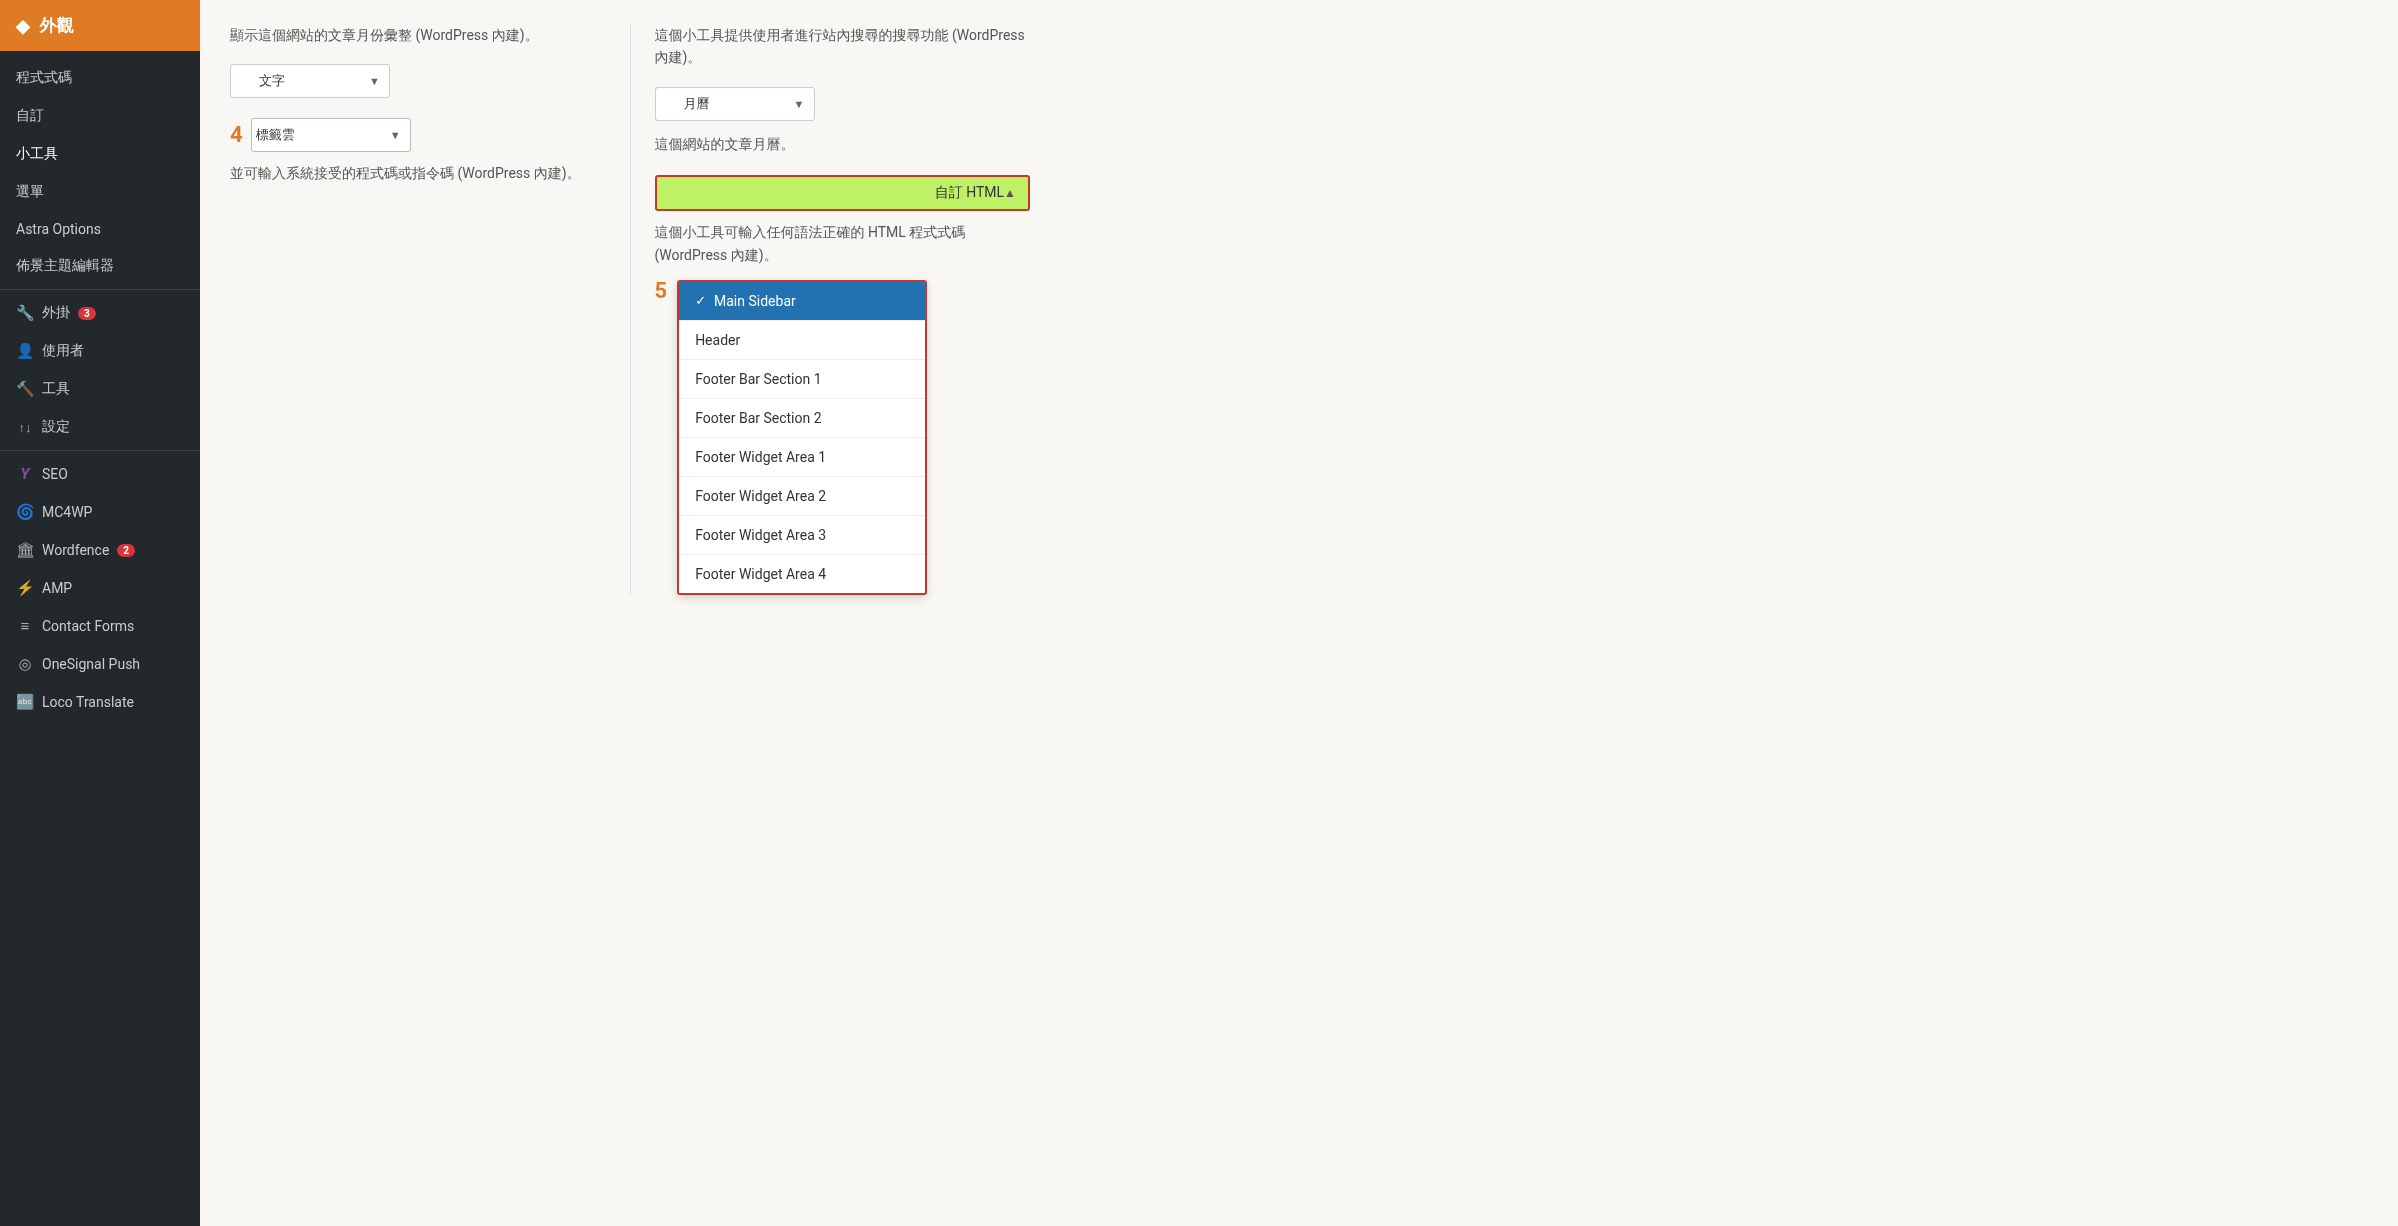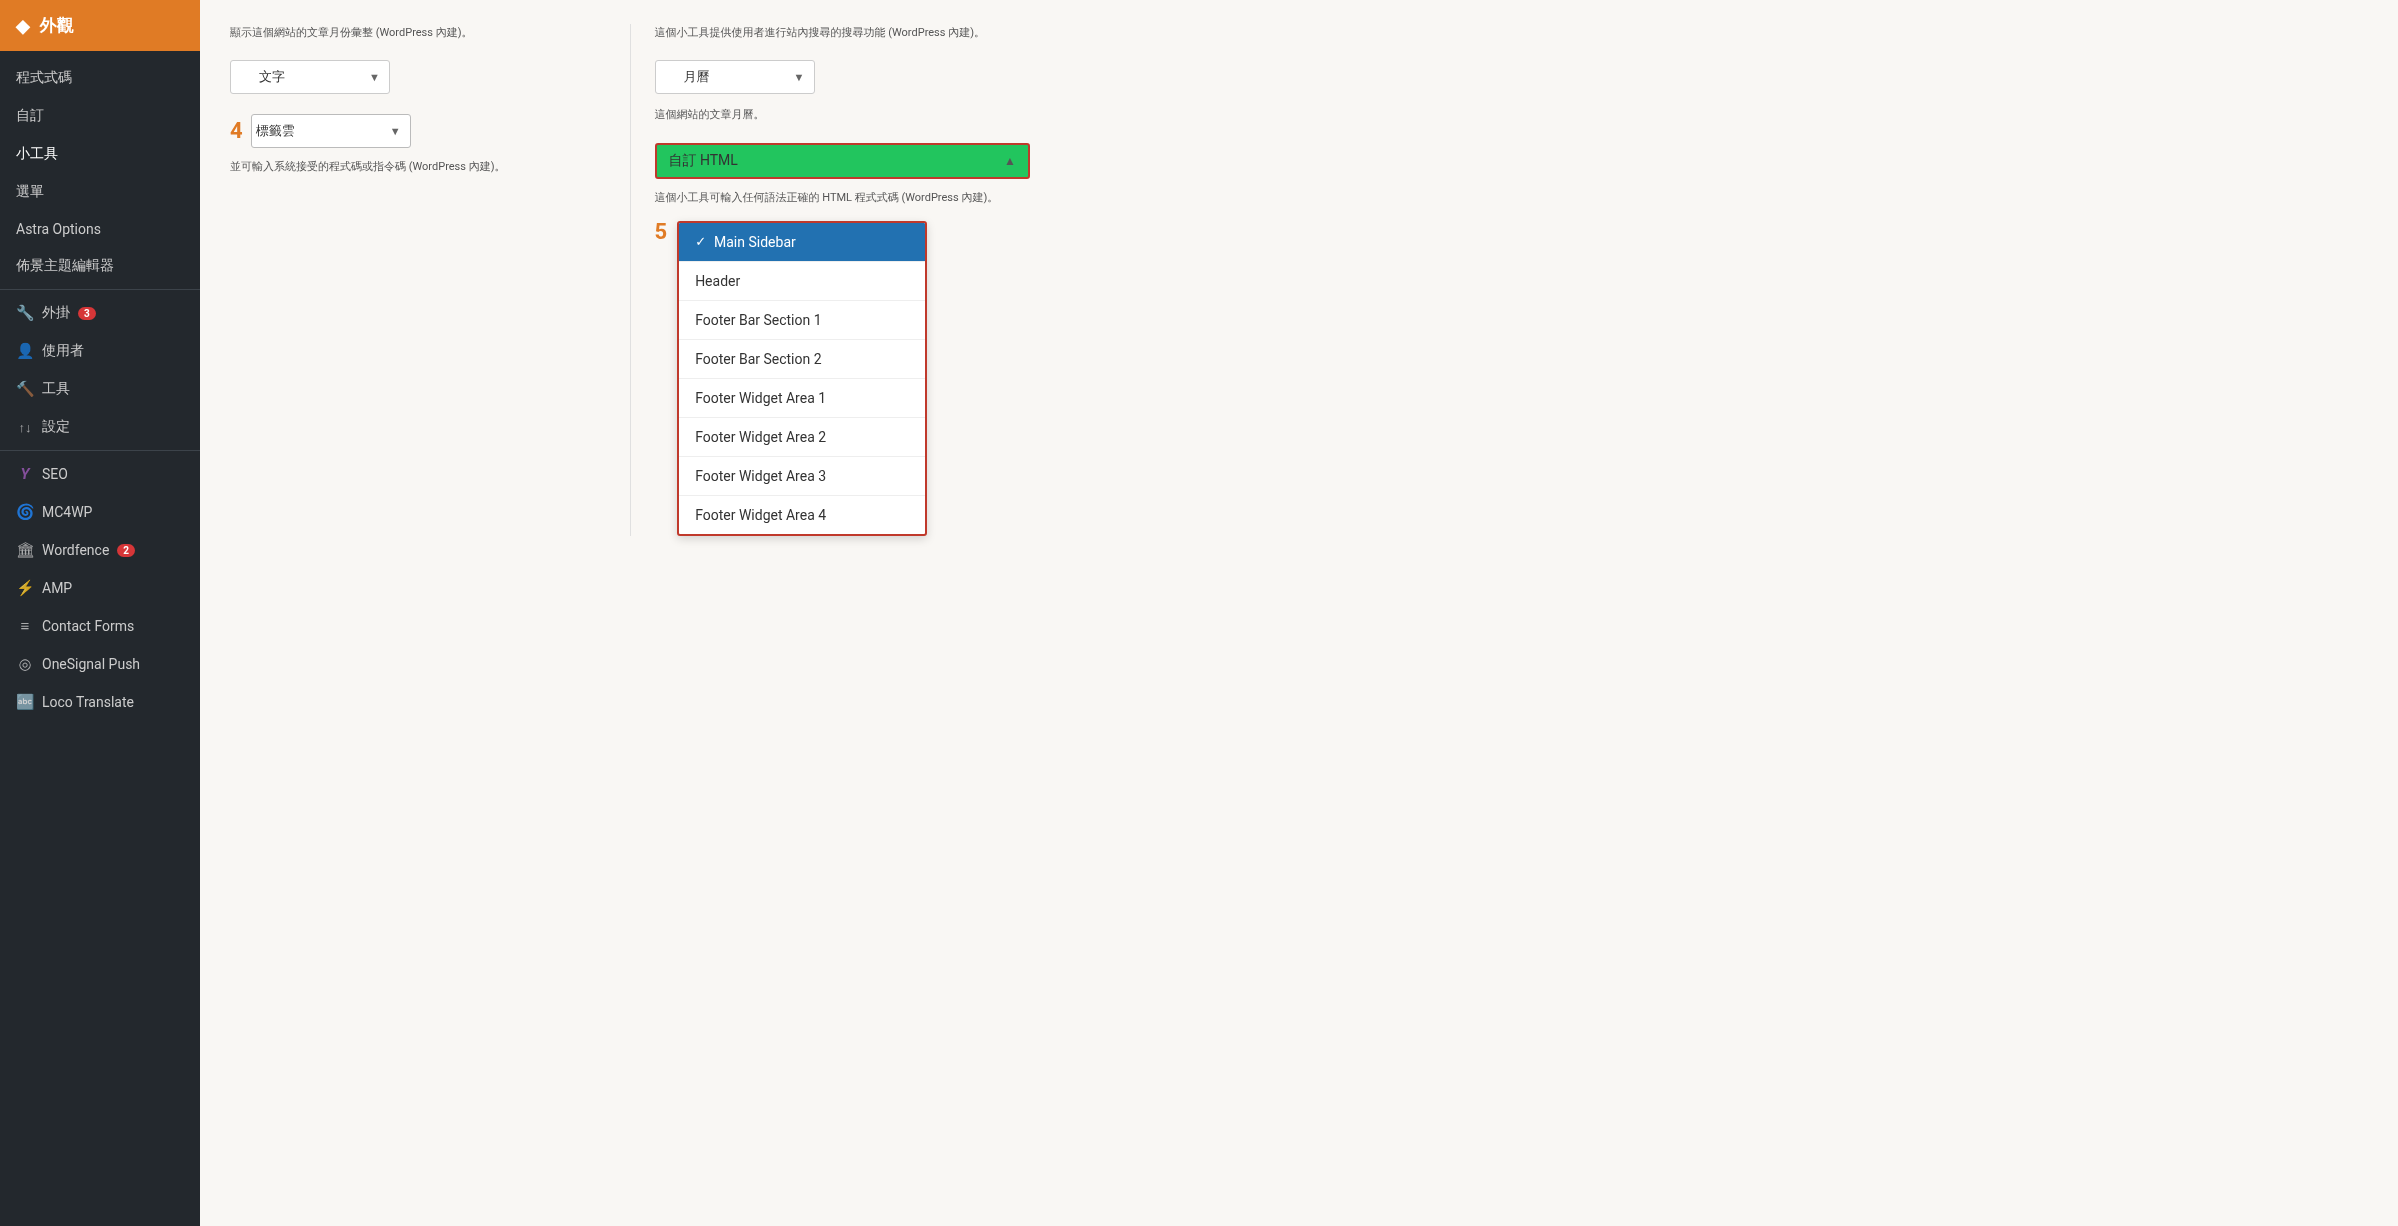--- a/index.html
+++ b/index.html
@@ -73,21 +73,21 @@
     .main-content {
       flex: 1;
       background: #f9f7f4;
       overflow-y: auto;
       padding: 24px 30px;
       position: relative;
     }
 
     .desc-text {
       color: #555;
-      font-size: 11px;
+      font-size: 14px;
       line-height: 1.6;
       margin-bottom: 14px;
     }
 
     
     .dropdown-row {
       display: flex;
       align-items: center;
       gap: 8px;
       margin-bottom: 12px;
@@ -126,24 +126,24 @@
       color: #e07b25;
       font-size: 22px;
       font-weight: bold;
       line-height: 1;
     }
 
     
     .custom-html-dropdown {
       border: 2px solid #c0392b;
       border-radius: 3px;
-      background: #22c55e;
-      display: flex;
-      align-items: center;
-      justify-content: space-between;
+      background: #bef264;
+      display: flex;
+      align-items: center;
+      justify-content: flex-end;
       padding: 7px 12px;
       min-width: 220px;
       font-size: 14px;
       color: #333;
       cursor: pointer;
       position: relative;
     }
     .custom-html-dropdown .arrow-up {
       font-size: 12px;
       color: #555;

